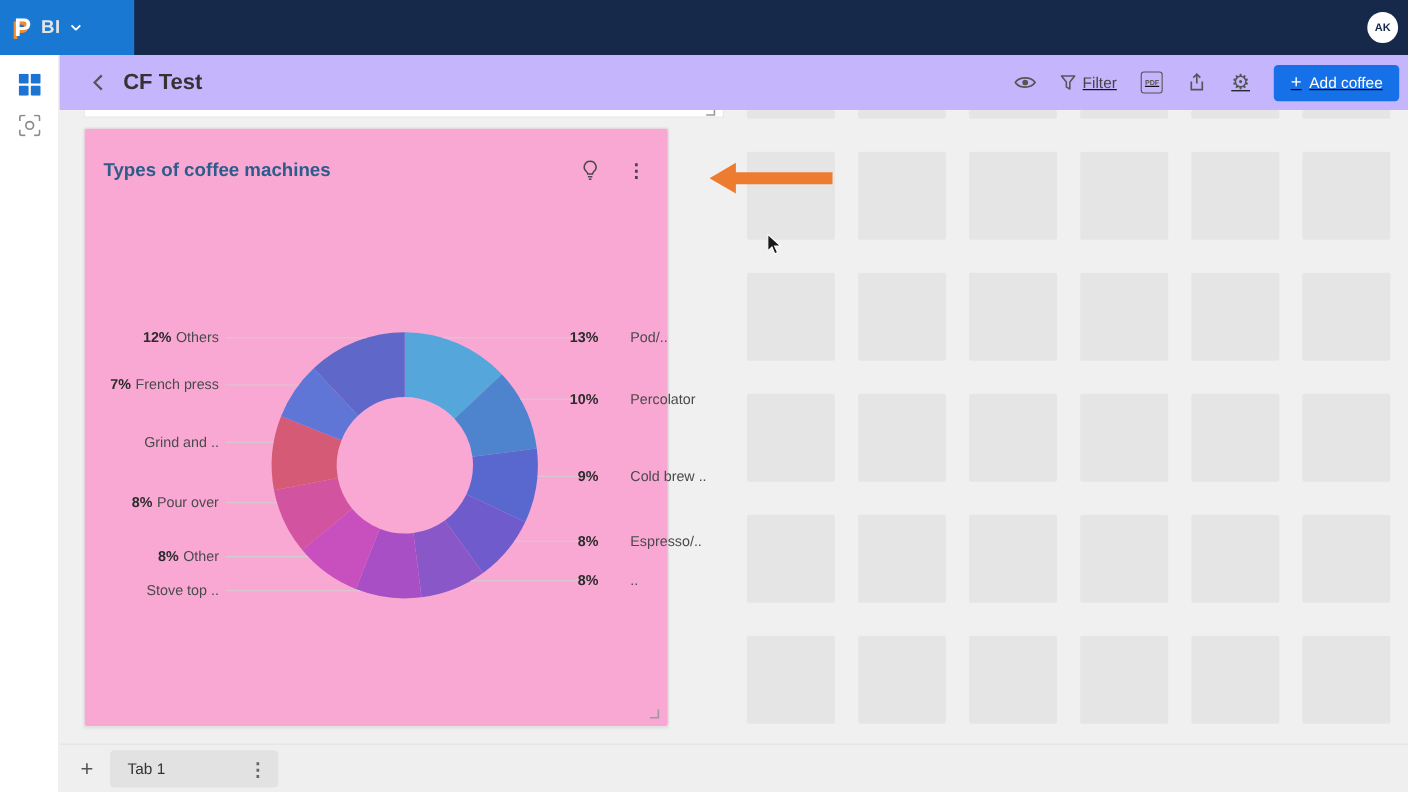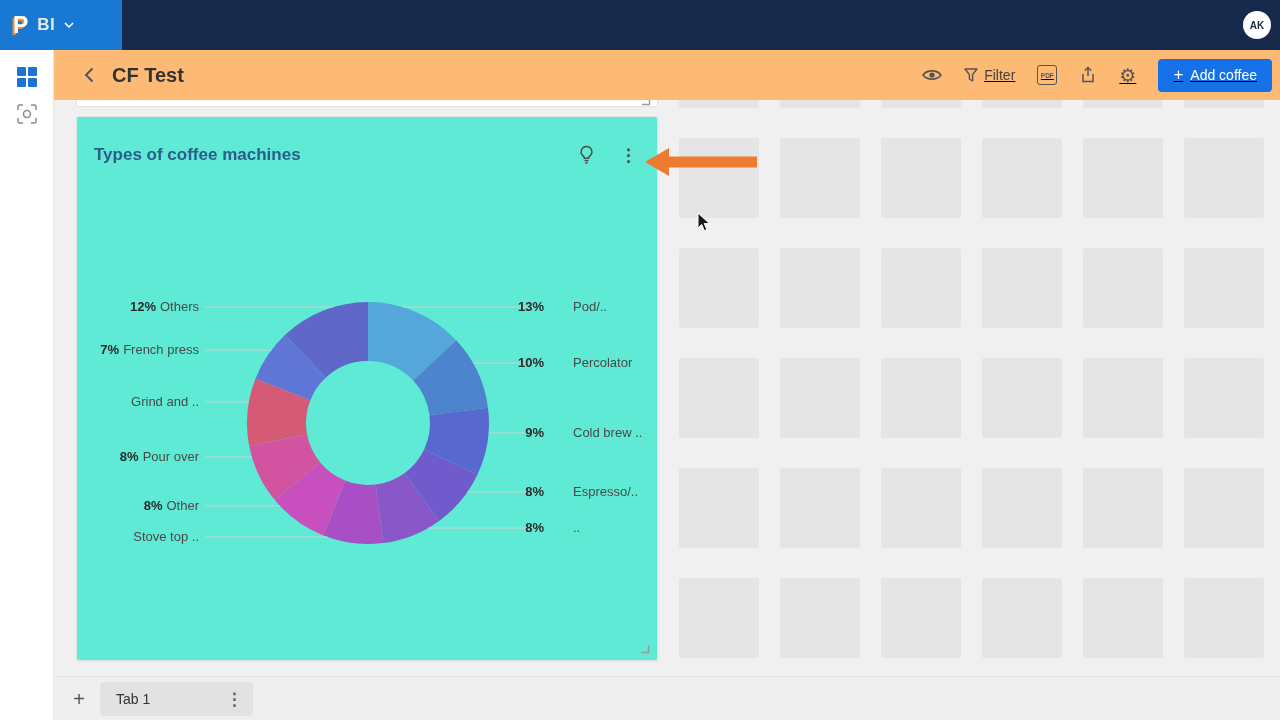--- a/index.html
+++ b/index.html
@@ -9,21 +9,21 @@
   
   .topbar{position:absolute;left:0;top:0;width:1280px;height:50px;background:#16294B;z-index:30;}
   .brand{position:absolute;left:0;top:0;width:122px;height:50px;background:#1878D2;
          display:flex;align-items:center;gap:9px;padding-left:13px;box-sizing:border-box;cursor:pointer;}
   .logo-p{color:#fff;font-weight:700;font-size:23px;line-height:1;text-shadow:-2px 2px 0 #F28C33;}
   .product{color:#e5e5e5;font-size:17px;font-weight:600;letter-spacing:.3px;}
   .avatar{position:absolute;right:9px;top:11px;width:28px;height:28px;border-radius:50%;background:#fff;
           color:#16294B;font-size:10px;font-weight:700;display:flex;align-items:center;justify-content:center;cursor:pointer;}
 
   
-  .toolbar{position:absolute;left:0;top:50px;width:1280px;height:50px;background:#fdba74;z-index:20;
+  .toolbar{position:absolute;left:0;top:50px;width:1280px;height:50px;background:#c4b5fd;z-index:20;
            display:flex;align-items:center;box-sizing:border-box;padding:0 8px 0 78px;}
   .back-btn{width:22px;height:22px;display:flex;align-items:center;justify-content:center;cursor:pointer;}
   .page-title{margin-left:12px;font-size:20px;font-weight:600;color:#333;}
   .toolbar-right{margin-left:auto;display:flex;align-items:center;gap:22px;text-decoration:underline;}
   .tb-icon{display:flex;align-items:center;justify-content:center;cursor:pointer;color:#555;}
   .filter{display:flex;align-items:center;gap:6px;font-size:14px;color:#444;cursor:pointer;}
   .pdf-box{width:20px;height:20px;border:1.5px solid #555;border-radius:3px;box-sizing:border-box;
            display:flex;align-items:center;justify-content:center;font-size:6.5px;font-weight:700;color:#555;cursor:pointer;}
   .gear{font-size:19px;line-height:1;color:#555;cursor:pointer;}
   .add-widget{height:33px;padding:0 15px;border-radius:4px;background:#1671E8;color:#fff;font-size:14px;
@@ -33,21 +33,21 @@
   
   .sidebar{position:absolute;left:0;top:50px;width:54px;height:670px;background:#fff;
            border-right:1px solid #e9e9e9;box-sizing:border-box;z-index:25;display:flex;flex-direction:column;align-items:center;}
   .side-icon{margin-top:17px;cursor:pointer;display:flex;}
 
   
   .ph{position:absolute;width:80px;background:#e5e5e5;border-radius:2px;}
   .widget-sliver{position:absolute;left:76px;top:100px;width:582px;height:7px;background:#fff;
                  border:1px solid #e4e4e4;border-top:none;box-sizing:border-box;overflow:hidden;z-index:5;}
   .widget-sliver .corner{position:absolute;right:6px;top:-6px;}
-  .widget{position:absolute;left:76px;top:116px;width:582px;height:545px;background:#5eead4;
+  .widget{position:absolute;left:76px;top:116px;width:532px;height:545px;background:#f9a8d4;
           border:1px solid #e2e2e2;border-radius:3px;box-shadow:0 1px 2px rgba(0,0,0,.05);box-sizing:border-box;z-index:5;}
   .widget-head{display:flex;align-items:center;padding:28px 20px 0 17px;}
   .widget-title{flex:1;font-size:17px;font-weight:700;color:#2B5C8A;}
   .widget-actions{display:flex;align-items:center;gap:26px;}
   .kebab{font-size:17px;font-weight:700;color:#444;line-height:1;cursor:pointer;letter-spacing:0;}
   #chart{position:absolute;left:0;top:60px;font-family:"Liberation Sans",sans-serif;}
   .resize-corner{position:absolute;right:7px;bottom:6px;cursor:nwse-resize;}
 
   .lbl{font-size:13px;fill:#4a4a4a;}
   .pctb{font-weight:700;fill:#2b2b2b;}

